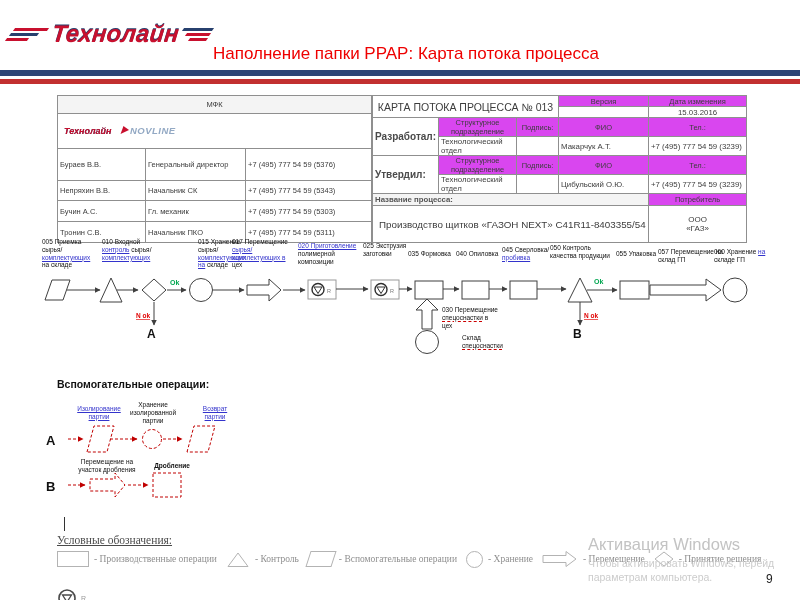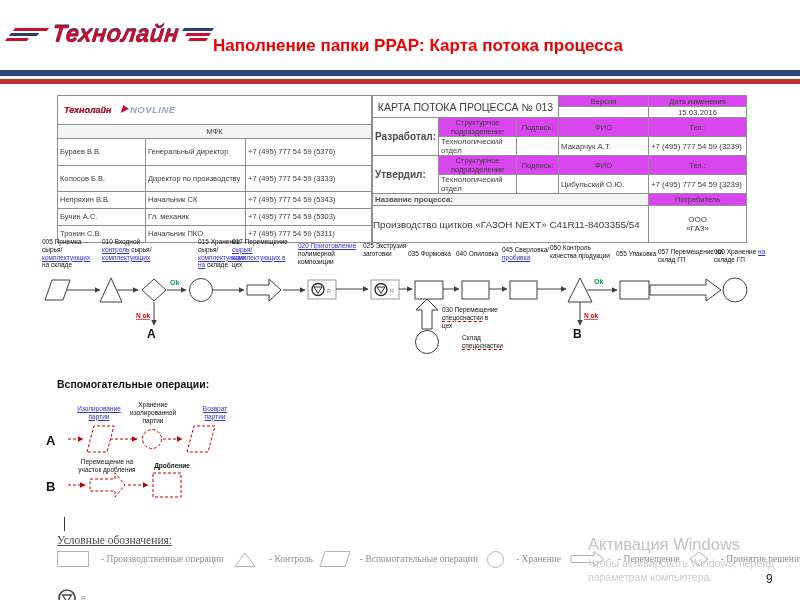--- a/index.html
+++ b/index.html
@@ -13,41 +13,41 @@
   .logo-stripes i{display:block;height:3px;background:#c8102e;transform:skewX(-35deg);}
   .logo-stripes i.b{background:#27406e;}
   .ls-l i:nth-child(1){width:34px;margin-left:8px;}
   .ls-l i:nth-child(2){width:28px;margin-left:4px;}
   .ls-l i:nth-child(3){width:22px;}
   .ls-r i:nth-child(1){width:30px;}
   .ls-r i:nth-child(2){width:24px;margin-left:3px;}
   .ls-r i:nth-child(3){width:18px;margin-left:6px;}
   .logo-text{font-style:italic;font-weight:bold;font-size:24px;color:#c8102e;
              transform:skewX(-6deg);text-shadow:0 -1.5px 0 #27406e;white-space:nowrap;}
-  .slide-title{position:absolute;left:213px;top:36px;font-size:17px;font-weight:bold;color:#ee0000;}
+  .slide-title{position:absolute;left:213px;top:44px;font-size:17px;font-weight:normal;color:#ee0000;}
   .bar-navy{position:absolute;left:0;top:70px;width:800px;height:6px;background:#2d4576;}
   .bar-red{position:absolute;left:0;top:79px;width:800px;height:5px;background:#c23030;}
 
   
   .doc{position:absolute;left:57px;top:95px;display:flex;}
   .doc table{border-collapse:collapse;table-layout:fixed;}
   .doc td{border:1px solid #8f8f8f;font-size:7.5px;color:#3c3c3c;padding:0 2px;overflow:hidden;}
   td.logoscell{padding-left:6px;}
   .tl-mini{font-style:italic;font-weight:bold;font-size:9px;color:#c8102e;text-shadow:0 -0.5px 0 #27406e;}
   .nv-mini{font-style:italic;font-weight:bold;font-size:9.5px;color:#93a9c4;letter-spacing:.5px;}
   .nv-wing{display:inline-block;width:0;height:0;border-left:7px solid #c8102e;border-top:4px solid transparent;border-bottom:4px solid transparent;transform:skewX(-20deg);margin-right:1px;}
   .shead{background:#d946ef;color:#8f8f8f;font-size:6px;text-align:center;}
   .mfk{background:#f4f4f4;color:#6f6f6f;text-align:center;font-size:7.5px;}
   .chead{background:#f8f8f8;color:#6f6f6f;text-align:center;}
   .doc .dtitle{font-size:10.5px;font-weight:normal;text-align:center;color:#3c3c3c;}
   .doc .rlabel{font-weight:bold;font-size:10px;color:#4a4a4a;}
   .doc .val{font-size:7.8px;}
   .doc .center{text-align:center;}
   .doc .plabel{font-weight:bold;background:#f4f4f4;color:#555;font-size:7.8px;}
-  .doc .pname{font-size:9.8px;padding-left:0;}
+  .doc .pname{font-size:9.8px;padding-left:6px;}
   .doc .consumer{text-align:center;font-size:8px;}
   .doc .consumer span{display:inline-block;max-width:32px;}
 
   
   #flow{position:absolute;left:30px;top:232px;width:745px;height:138px;}
   #flow svg{position:absolute;left:0;top:0;}
   .flab{position:absolute;font-size:6.5px;line-height:1.2;color:#111;}
   .lnk{color:#3333cc;text-decoration:underline;}
   .redu{text-decoration:underline dashed #cc0000;text-decoration-thickness:1px;}
 
@@ -56,21 +56,21 @@
   #aux svg{position:absolute;left:0;top:0;}
   .aux-title{position:absolute;left:27px;top:0;font-size:10.5px;font-weight:bold;color:#111;}
   .alab{position:absolute;font-size:6.5px;line-height:1.2;color:#111;text-align:center;}
   .alab.bold{font-weight:bold;}
 
   
   #legend{position:absolute;left:57px;top:517px;width:730px;height:80px;}
   .cursor-bar{position:absolute;left:7px;top:0;width:1px;height:14px;background:#333;}
   .lg-head{position:absolute;left:0;top:17px;font-family:"Liberation Serif",serif;font-size:11.5px;color:#4a4a4a;text-decoration:underline;}
   .lg-row{position:absolute;left:0;top:33px;display:flex;align-items:center;column-gap:9px;}
-  .lg-item{display:flex;align-items:center;gap:12px;}
+  .lg-item{display:flex;align-items:center;gap:5px;}
   .lg-label{font-family:"Liberation Serif",serif;font-size:9.5px;color:#8f8f8f;white-space:nowrap;}
   .lg-rect{width:30px;height:14px;border:1px solid #b3b3b3;}
   .lg-para{width:24px;height:14px;border:1px solid #b3b3b3;transform:skewX(-18deg);}
   .lg-circle{width:15px;height:15px;border:1px solid #b3b3b3;border-radius:50%;}
   .lg-special{position:absolute;left:0;top:56px;display:flex;align-items:center;gap:4px;}
   .lg-r{font-size:7px;color:#9a9a9a;}
   .lg-sp-label{font-size:12px;color:#8f8f8f;margin-top:36px;}
 
   
   .wm1{position:absolute;left:588px;top:535px;font-size:16.5px;color:#c3c3c3;}
@@ -99,39 +99,34 @@
 <div class="bar-red"></div>
 
 <div class="doc">
   <table>
     <colgroup>
         <col style="width:88px">
         <col style="width:100px">
         <col style="width:126px">
       </colgroup>
     <tbody>
-        <tr style="height:22px">
+        <tr style="height:11px">
+          <td colspan="3" class="mfk">МФК</td>
+        </tr>
+    <tr style="height:22px">
       <td colspan="3" class="logoscell">
         <span class="tl-mini">Технолайн</span>
         &nbsp;&nbsp;&nbsp;
         <span><span class="nv-wing"></span><span class="nv-mini">NOVLINE</span></span>
       </td>
     </tr>
-    <tr style="height:11px">
-          <td colspan="3" class="mfk">МФК</td>
-        </tr>
     <tr style="height:20px">
       <td>Бураев В.В.</td>
       <td>Генеральный директор</td>
       <td>+7 (495) 777 54 59 (5376)</td>
-    </tr>
-    <tr style="height:20px">
-      <td>Колосов Б.В.</td>
-      <td>Директор по производству</td>
-      <td>+7 (495) 777 54 59 (3333)</td>
     </tr>
     <tr style="height:13px">
       <td>Непряхин В.В.</td>
       <td>Начальник СК</td>
       <td>+7 (495) 777 54 59 (5343)</td>
     </tr>
     <tr style="height:13px">
       <td>Бучин А.С.</td>
       <td>Гл. механик</td>
       <td>+7 (495) 777 54 59 (5303)</td>

